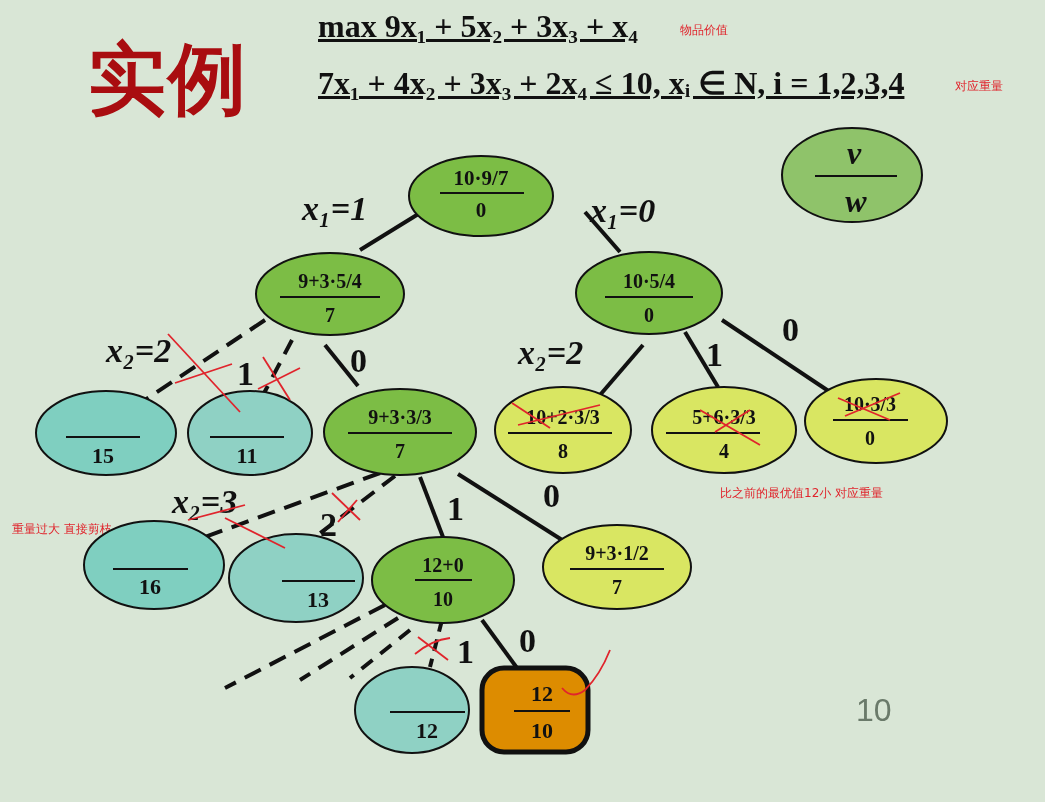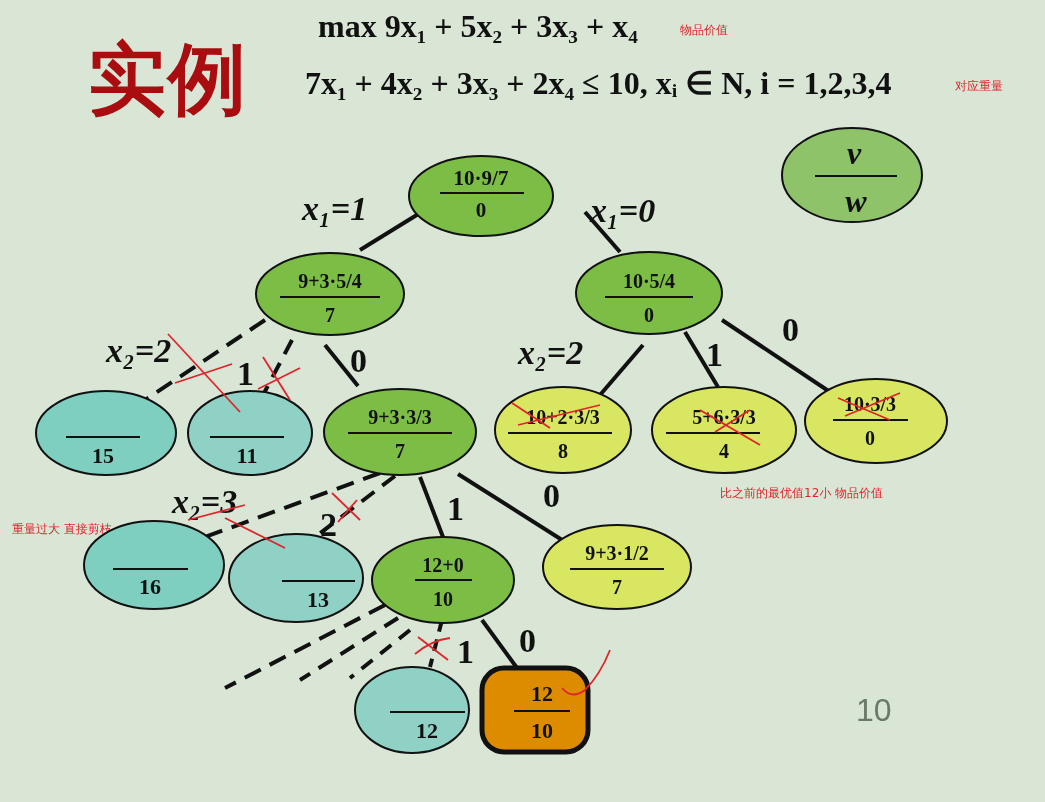--- a/index.html
+++ b/index.html
@@ -1,32 +1,32 @@
 <!DOCTYPE html>
 <html><head>
 <meta charset="utf-8">
 <style>
   html,body{margin:0;padding:0;}
   body{width:1045px;height:802px;background:#d9e6d6;position:relative;overflow:hidden;font-family:"Liberation Serif",serif;}
   svg{position:absolute;left:0;top:0;}
   .title{position:absolute;left:88px;top:28px;font-size:78px;color:#a90d10;font-family:"DejaVu Serif",serif;font-weight:bold;letter-spacing:2px;}
-  .formula{position:absolute;font-family:"Liberation Serif",serif;font-weight:bold;font-size:32px;color:#111;white-space:nowrap;}
+  .formula{position:absolute;font-family:"Liberation Serif",serif;font-weight:bold;font-size:32px;color:#111;white-space:nowrap;text-decoration:underline;}
   .note{position:absolute;font-family:"DejaVu Sans",sans-serif;font-size:12px;color:#e0242c;white-space:nowrap;}
   .pagenum{position:absolute;left:856px;top:692px;font-family:"Liberation Sans",sans-serif;font-size:32px;color:#6a7a6a;}
 </style>
 </head>
 <body>
 
 <div class="title">实例</div>
 <div class="formula" style="left:318px;top:8px;">max 9x₁ + 5x₂ + 3x₃ + x₄</div>
 <div class="note" style="left:680px;top:22px;">物品价值</div>
-<div class="formula" style="left:305px;top:64px;">7x₁ + 4x₂ + 3x₃ + 2x₄ ≤ 10,  xᵢ ∈ N, i = 1,2,3,4</div>
+<div class="formula" style="left:318px;top:64px;">7x₁ + 4x₂ + 3x₃ + 2x₄ ≤ 10,  xᵢ ∈ N, i = 1,2,3,4</div>
 <div class="note" style="left:955px;top:78px;">对应重量</div>
 <div class="note" style="left:12px;top:489px;margin-top:32px;">重量过大 直接剪枝</div>
-<div class="note" style="left:720px;top:485px;">比之前的最优值12小 物品价值</div>
+<div class="note" style="left:720px;top:485px;">比之前的最优值12小 对应重量</div>
 <div class="pagenum">10</div>
 
 <svg width="1045" height="802" viewBox="0 0 1045 802">
   <g stroke="#111" stroke-width="4" fill="none" stroke-linecap="butt">
     <line x1="420" y1="213" x2="360" y2="250"></line>
     <line x1="585" y1="212" x2="620" y2="252"></line>
     <line x1="265" y1="320" x2="145" y2="400" stroke-dasharray="18,10"></line>
     <line x1="292" y1="340" x2="262" y2="397" stroke-dasharray="16,10"></line>
     <line x1="325" y1="345" x2="358" y2="386"></line>
     <line x1="643" y1="345" x2="600" y2="395"></line>

